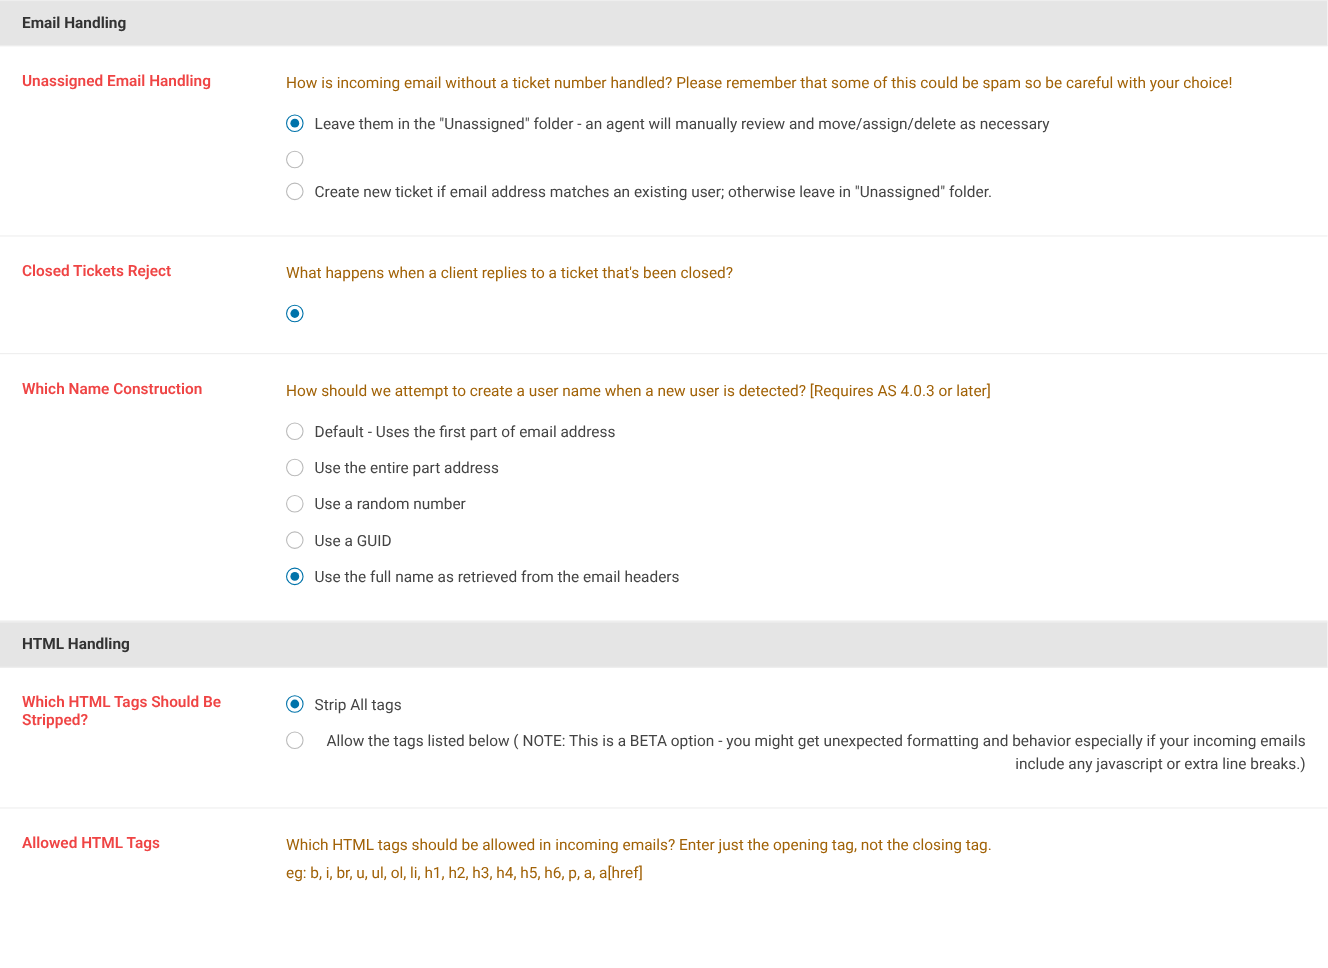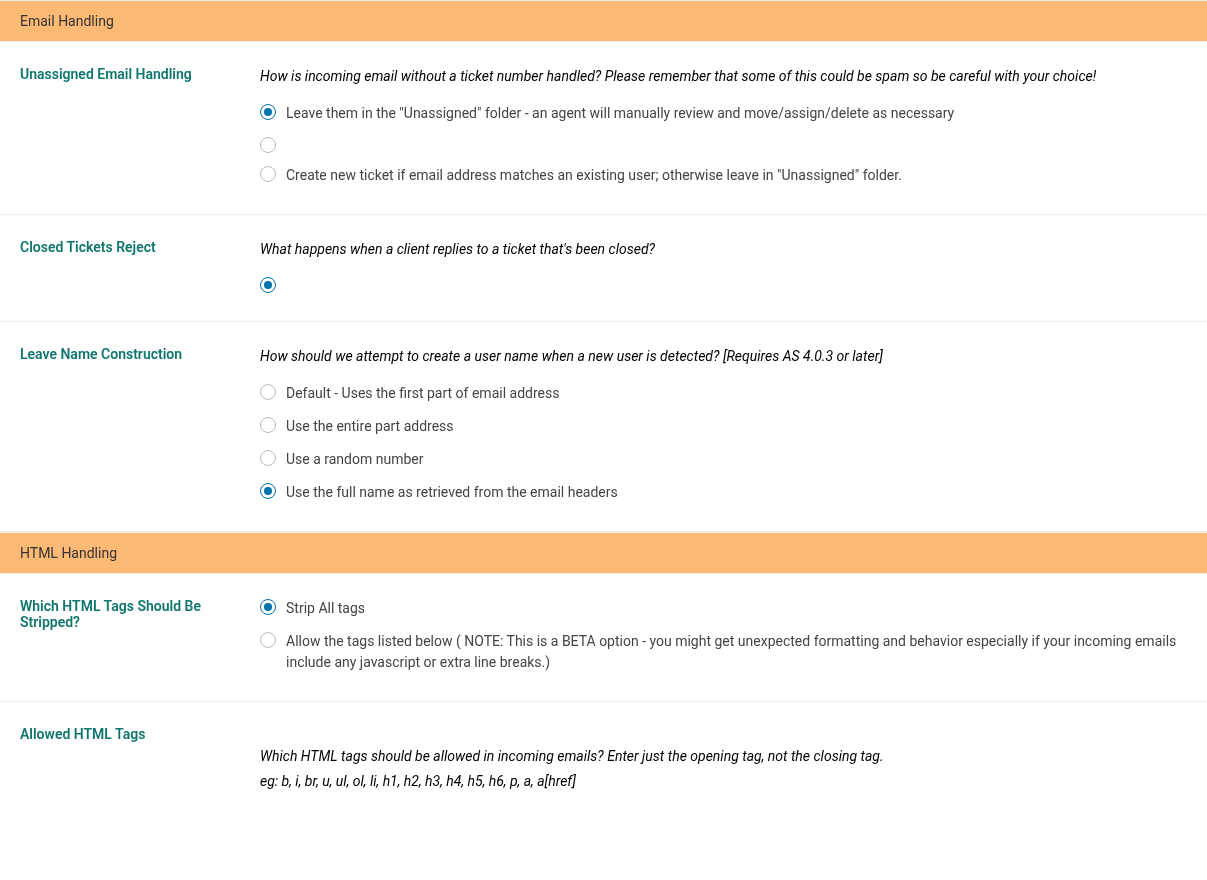--- a/index.html
+++ b/index.html
@@ -5,58 +5,57 @@
   * { box-sizing: border-box; }
   body {
     margin: 0;
     padding: 0;
     font-family: -apple-system, BlinkMacSystemFont, "Segoe UI", Roboto, "Helvetica Neue", Arial, sans-serif;
     font-size: 14px;
     color: #444;
     background: #fff;
   }
   .section-header {
-    background: #fdba74;
+    background: #e5e5e5;
     border-top: 1px solid #eee;
     border-bottom: 1px solid #eee;
     padding: 12px 20px;
-    font-weight: 400;
+    font-weight: 700;
     color: #333;
     font-size: 14px;
   }
   .row {
     display: flex;
     padding: 24px 20px 28px 20px;
     border-bottom: 1px solid #eee;
   }
   .row:last-child { border-bottom: none; }
   .row-label {
     width: 240px;
     flex-shrink: 0;
     font-weight: 600;
-    color: #0f766e;
+    color: #ef4444;
     font-size: 14px;
     padding-right: 16px;
   }
   .row-content {
     flex: 1;
   }
   .help-text {
-    font-style: italic;
-    color: #000000;
+    color: #a16207;
     margin: 0 0 16px 0;
     line-height: 1.5;
   }
   .radio-option {
     display: flex;
     align-items: flex-start;
     margin-bottom: 12px;
     cursor: pointer;
   }
-  .radio-option:last-child { margin-bottom: 0; }
+  .radio-option:last-child { margin-bottom: 0; text-align: right; }
   .radio {
     width: 16px;
     height: 16px;
     border: 1px solid #bbb;
     border-radius: 50%;
     flex-shrink: 0;
     margin-top: 1px;
     margin-right: 10px;
     position: relative;
     background: #fff;
@@ -106,34 +105,38 @@
   <div class="row-label">Closed Tickets Reject</div>
   <div class="row-content">
     <p class="help-text">What happens when a client replies to a ticket that's been closed?</p>
     <div class="radio-option">
       <span class="radio selected"></span>
     </div>
   </div>
 </div>
 
 <div class="row">
-  <div class="row-label">Leave Name Construction</div>
+  <div class="row-label">Which Name Construction</div>
   <div class="row-content">
     <p class="help-text">How should we attempt to create a user name when a new user is detected? [Requires AS 4.0.3 or later]</p>
     <div class="radio-option">
       <span class="radio"></span>
       <span class="radio-label">Default - Uses the first part of email address</span>
     </div>
     <div class="radio-option">
       <span class="radio"></span>
       <span class="radio-label">Use the entire part address</span>
     </div>
     <div class="radio-option">
       <span class="radio"></span>
       <span class="radio-label">Use a random number</span>
+    </div>
+    <div class="radio-option">
+      <span class="radio"></span>
+      <span class="radio-label">Use a GUID</span>
     </div>
     <div class="radio-option">
       <span class="radio selected"></span>
       <span class="radio-label">Use the full name as retrieved from the email headers</span>
     </div>
   </div>
 </div>
 
 <div class="section-header">HTML Handling</div>
 
@@ -147,17 +150,17 @@
     <div class="radio-option">
       <span class="radio"></span>
       <span class="radio-label">Allow the tags listed below ( NOTE: This is a BETA option - you might get unexpected formatting and behavior especially if your incoming emails include any javascript or extra line breaks.)</span>
     </div>
   </div>
 </div>
 
 <div class="row">
   <div class="row-label">Allowed HTML Tags</div>
   <div class="row-content">
-    <p class="help-text" style="margin-bottom:4px;margin-top:20px;">Which HTML tags should be allowed in incoming emails? Enter just the opening tag, not the closing tag.</p>
+    <p class="help-text" style="margin-bottom:4px;">Which HTML tags should be allowed in incoming emails? Enter just the opening tag, not the closing tag.</p>
     <p class="help-text" style="margin-bottom:4px;">eg: b, i, br, u, ul, ol, li, h1, h2, h3, h4, h5, h6, p, a, a[href]</p>
 
   </div>
 </div>
 
 </body></html>

